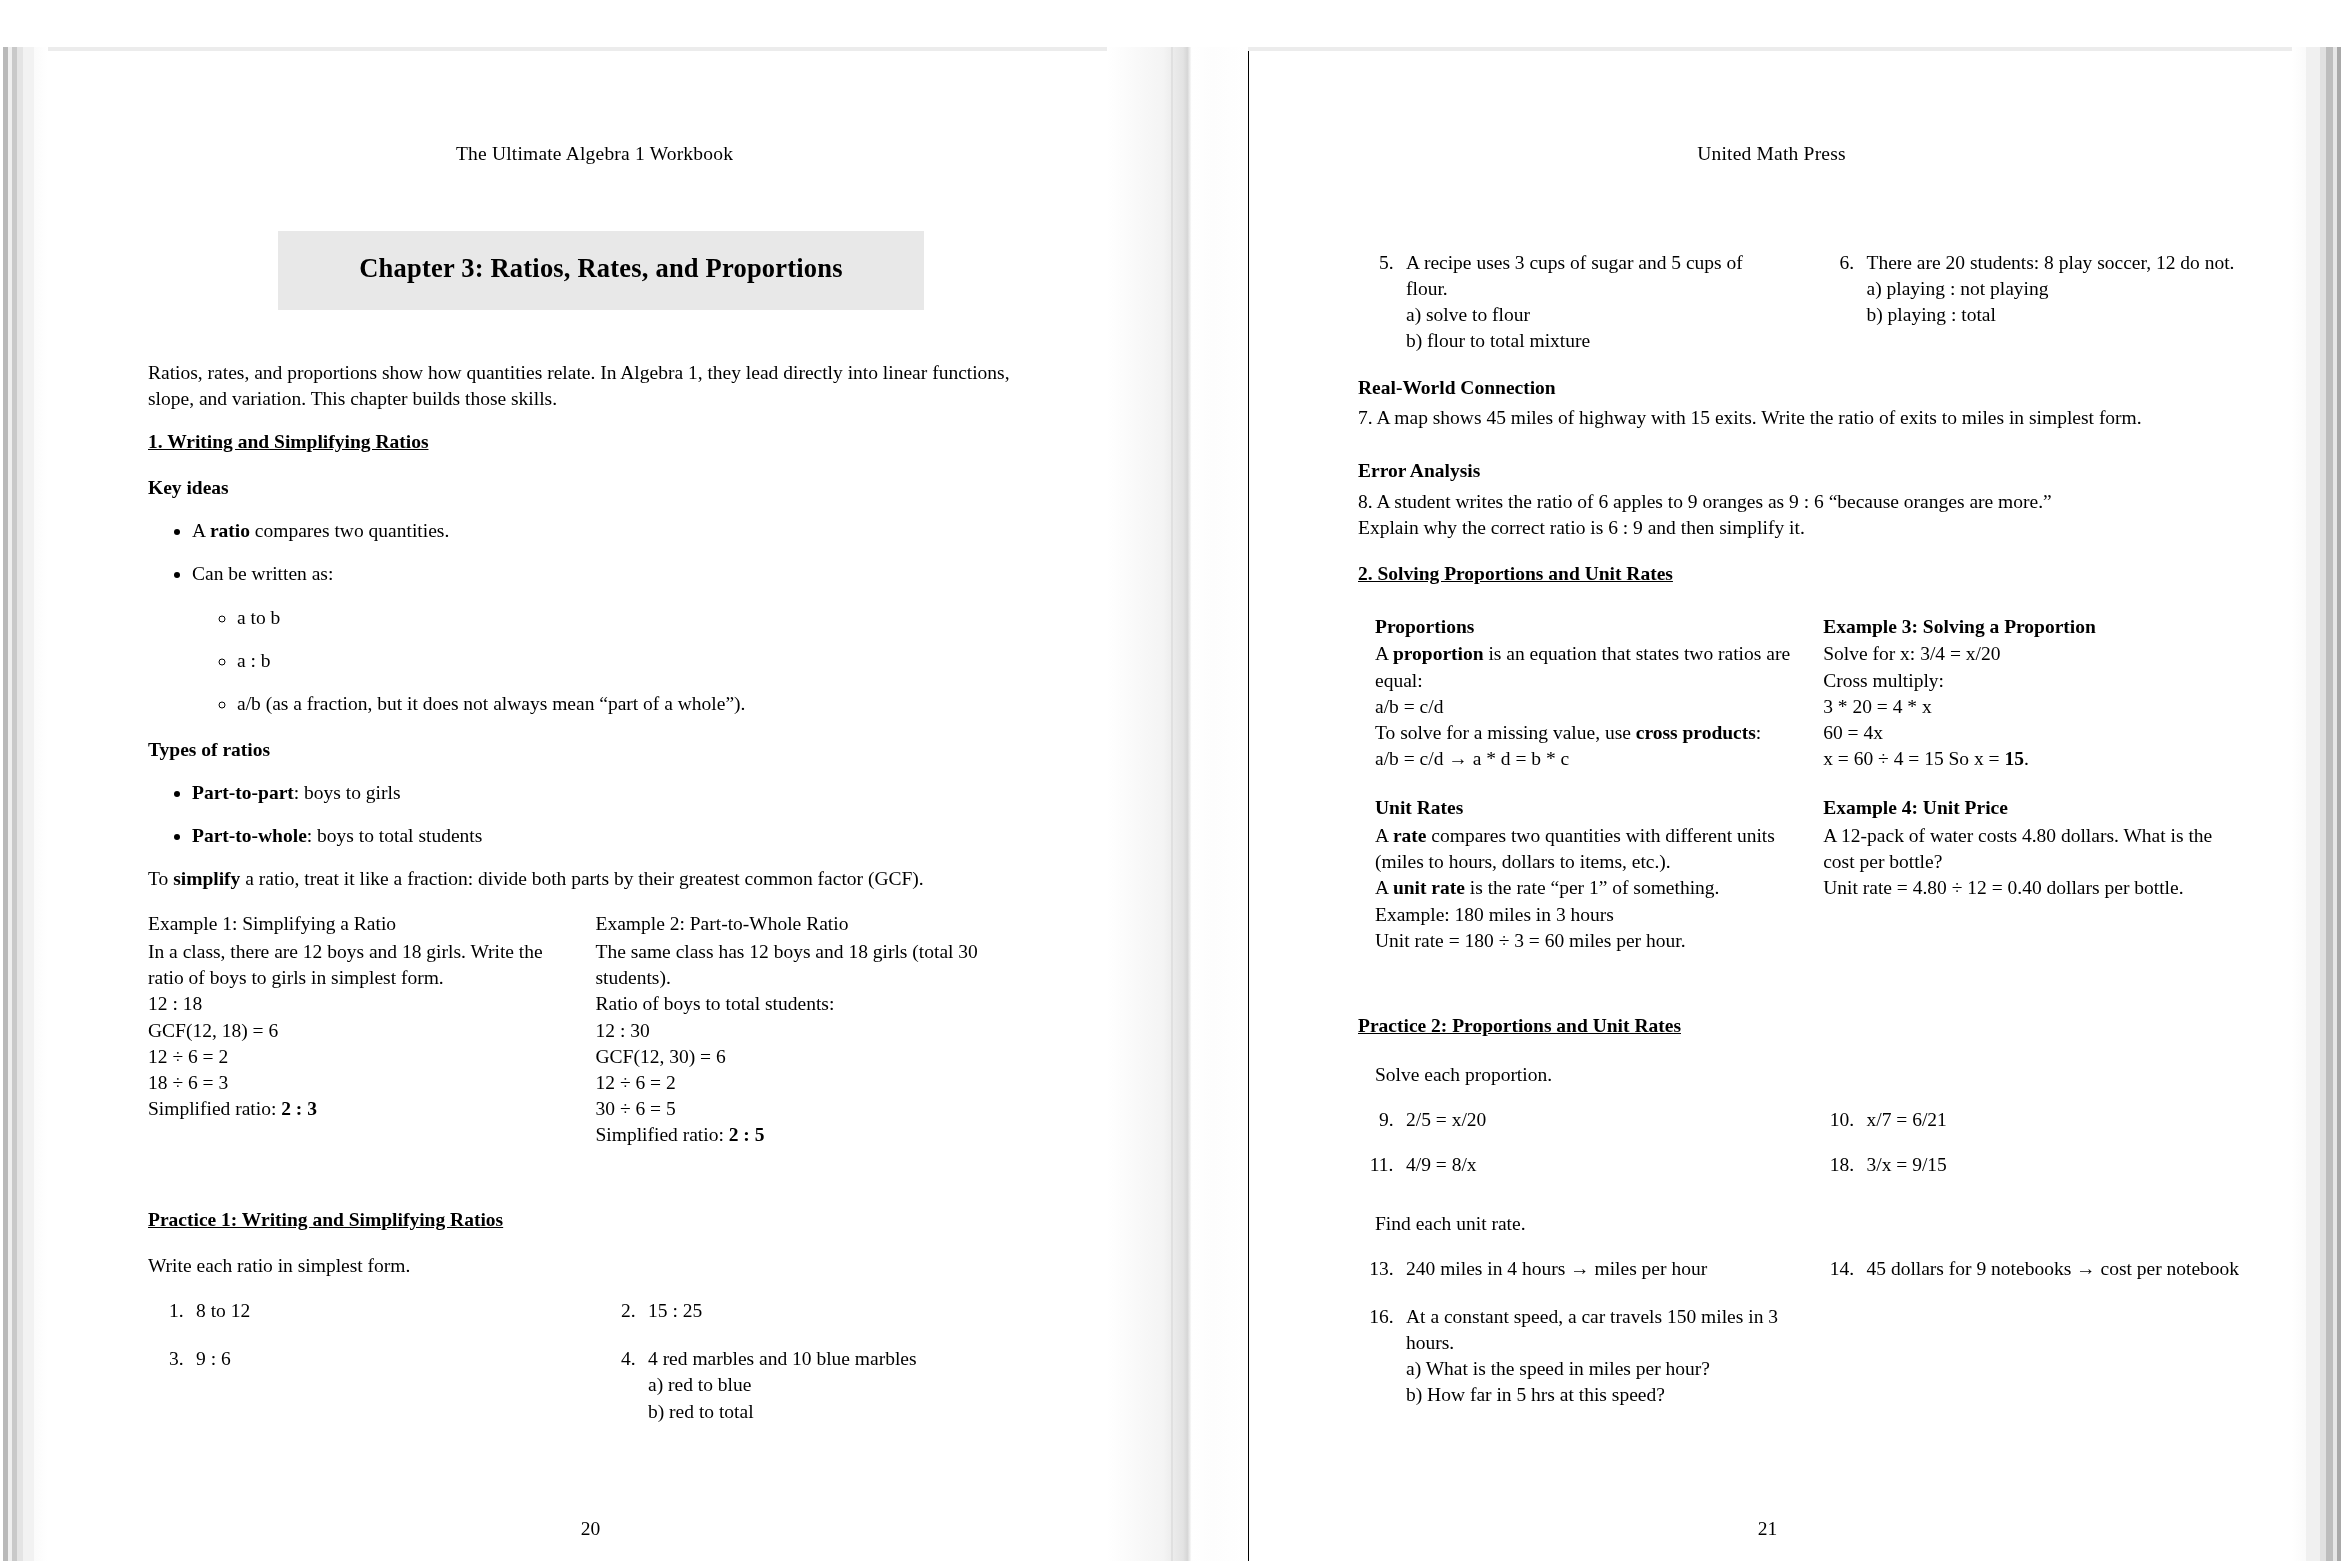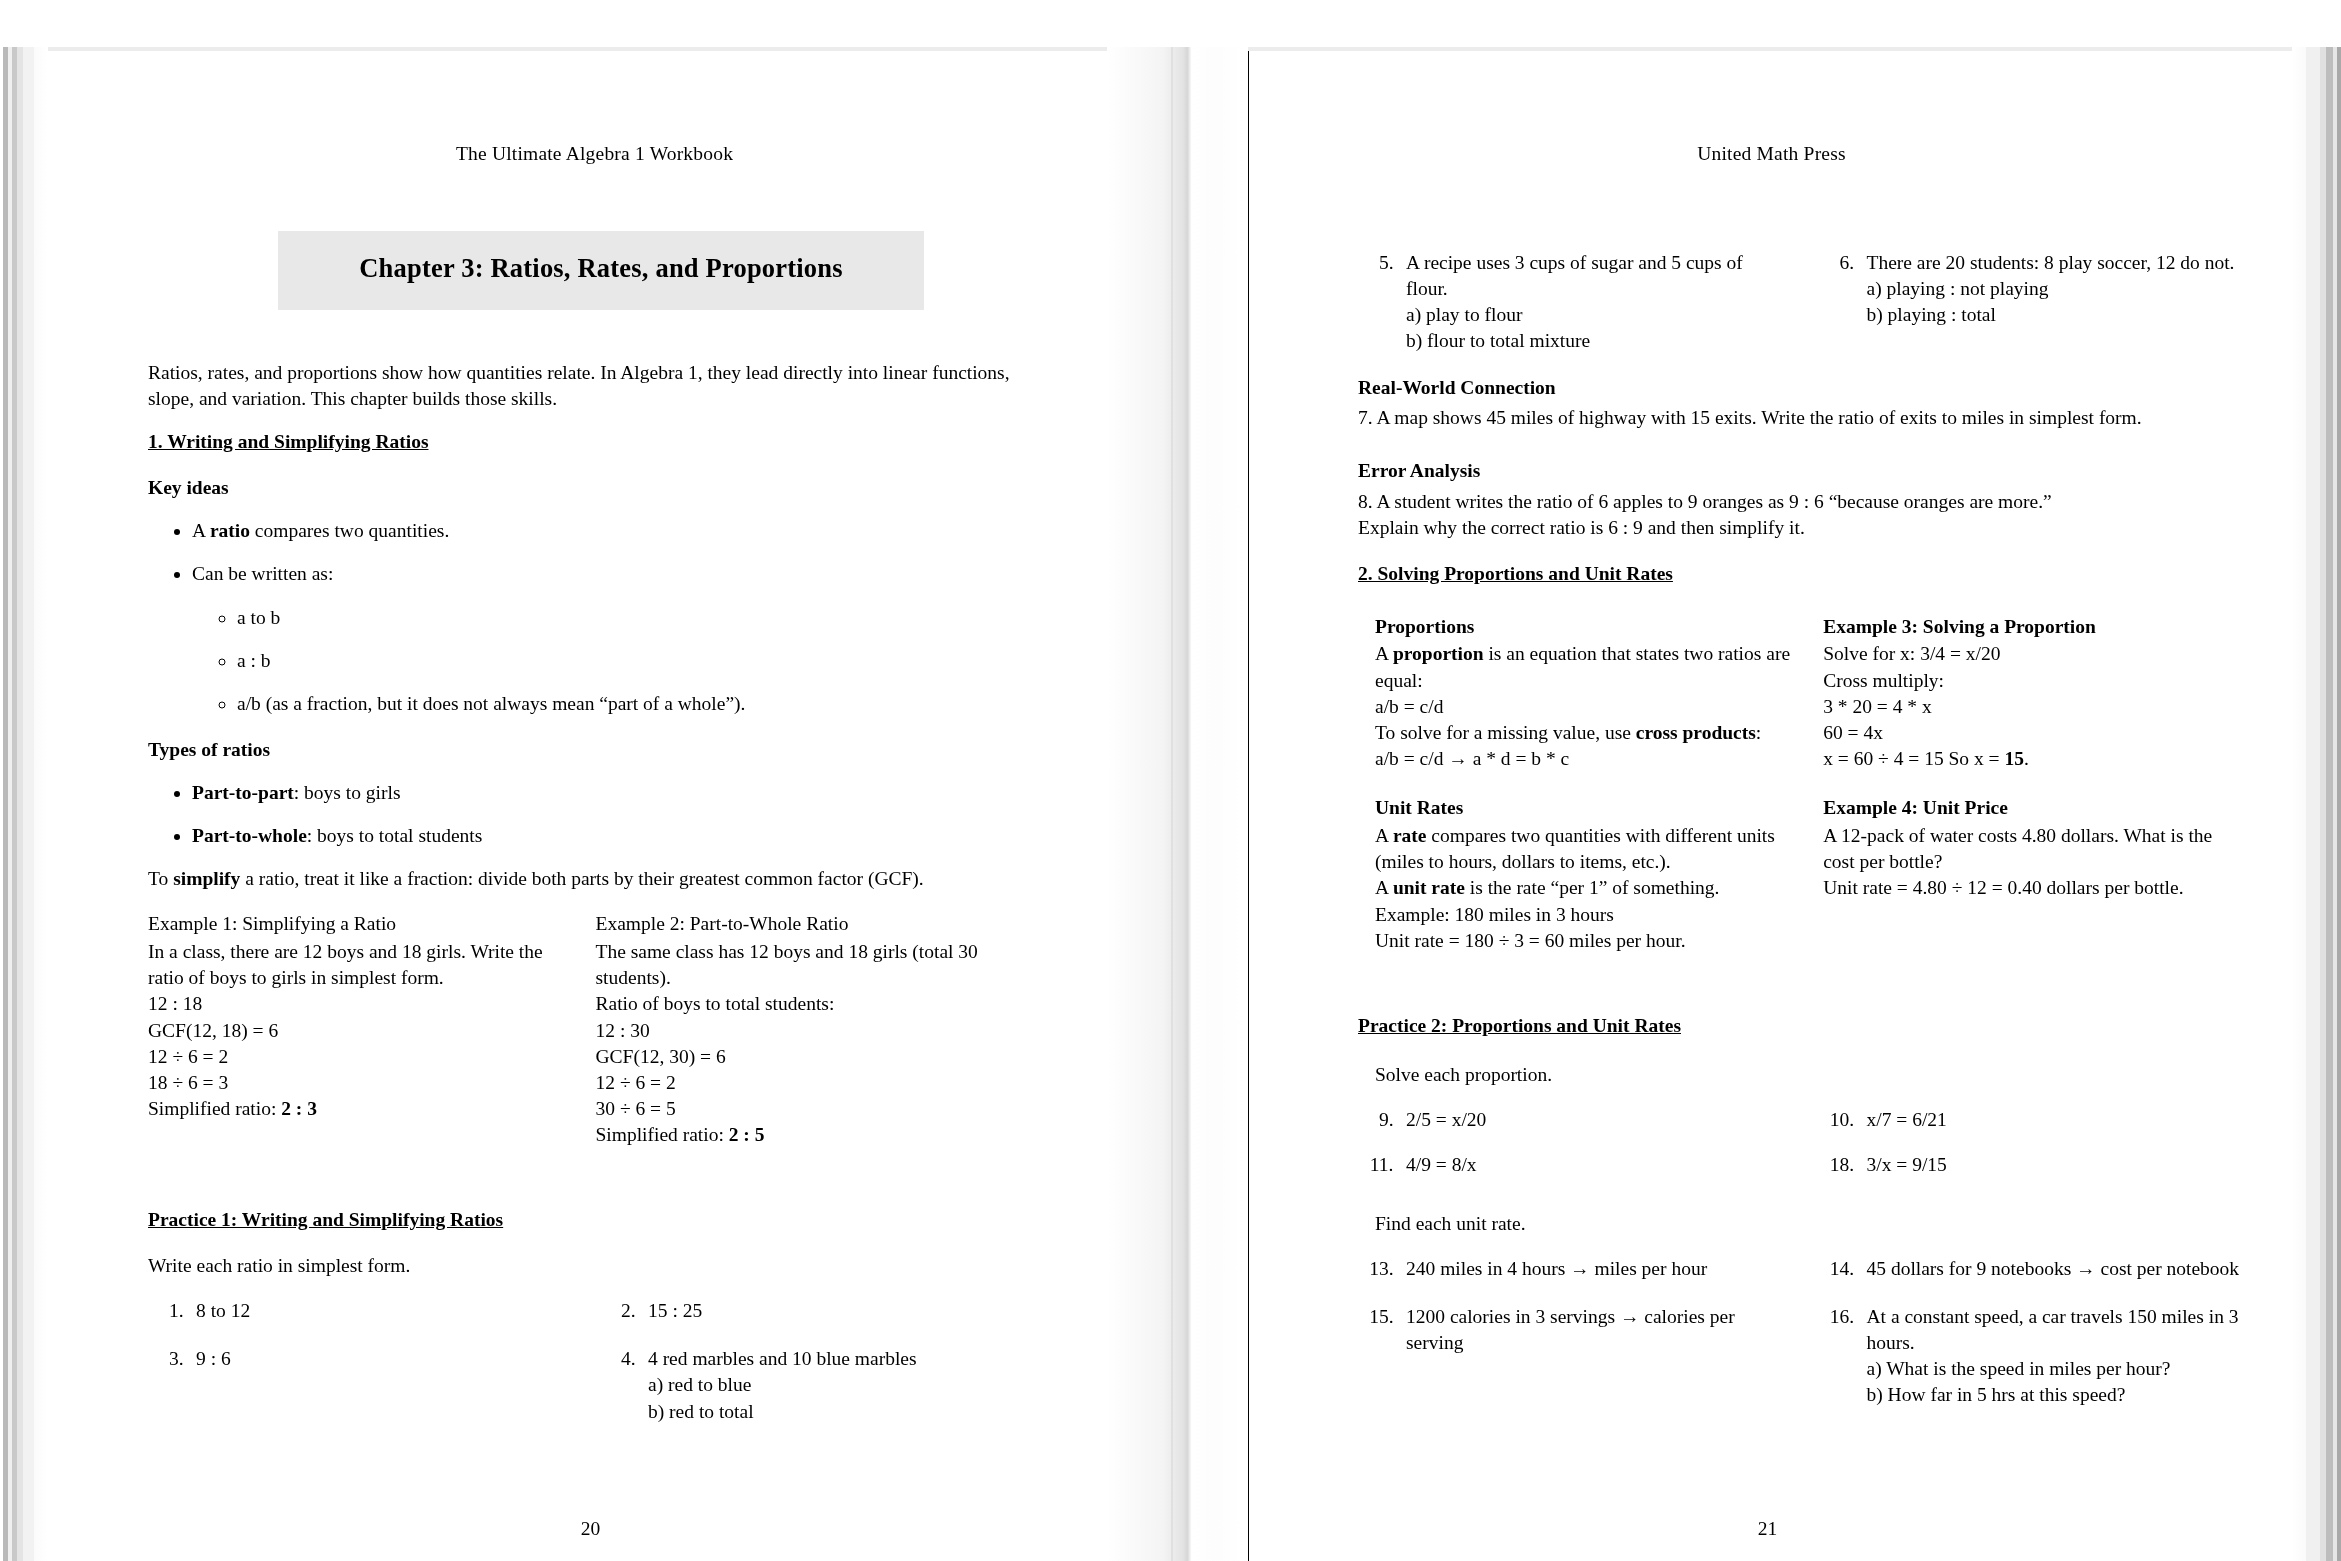--- a/index.html
+++ b/index.html
@@ -356,21 +356,21 @@
 
       <div class="running-head">United Math Press</div>
 
       <div class="flow right-col">
 
         <div class="prob-grid">
           <div class="prob-cell">
             <span class="prob-num">5.</span>
             <span class="prob-body">
               <span>A recipe uses 3 cups of sugar and 5 cups of flour.</span>
-              <span class="sub">a) play to flour</span>
+              <span class="sub">a) solve to flour</span>
               <span class="sub">b) flour to total mixture</span>
             </span>
           </div>
           <div class="prob-cell">
             <span class="prob-num">6.</span>
             <span class="prob-body">
               <span>There are 20 students: 8 play soccer, 12 do not.</span>
               <span class="sub">a) playing : not playing</span>
               <span class="sub">b) playing : total</span>
             </span>
@@ -453,24 +453,20 @@
         <p class="body" style="padding-left:17px">Find each unit rate.</p>
 
         <div class="prob-grid">
           <div class="prob-cell">
             <span class="prob-num">13.</span>
             <span class="prob-body">240 miles in 4 hours → miles per hour</span>
           </div>
           <div class="prob-cell">
             <span class="prob-num">14.</span>
             <span class="prob-body">45 dollars for 9 notebooks → cost per notebook</span>
-          </div>
-          <div class="prob-cell" style="margin-top:15.6px">
-            <span class="prob-num">15.</span>
-            <span class="prob-body">1200 calories in 3 servings → calories per serving</span>
           </div>
           <div class="prob-cell" style="margin-top:15.6px">
             <span class="prob-num">16.</span>
             <span class="prob-body">
               <span>At a constant speed, a car travels 150 miles in 3 hours.</span>
               <span class="sub">a) What is the speed in miles per hour?</span>
               <span class="sub">b) How far in 5 hrs at this speed?</span>
             </span>
           </div>
         </div>

